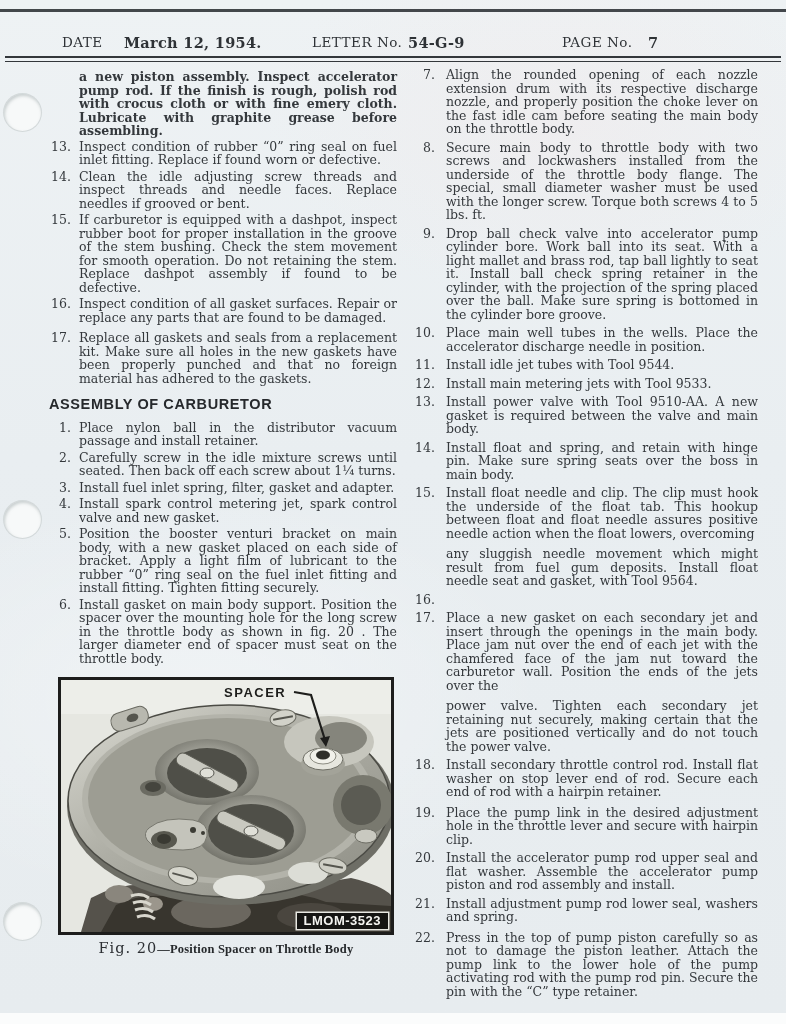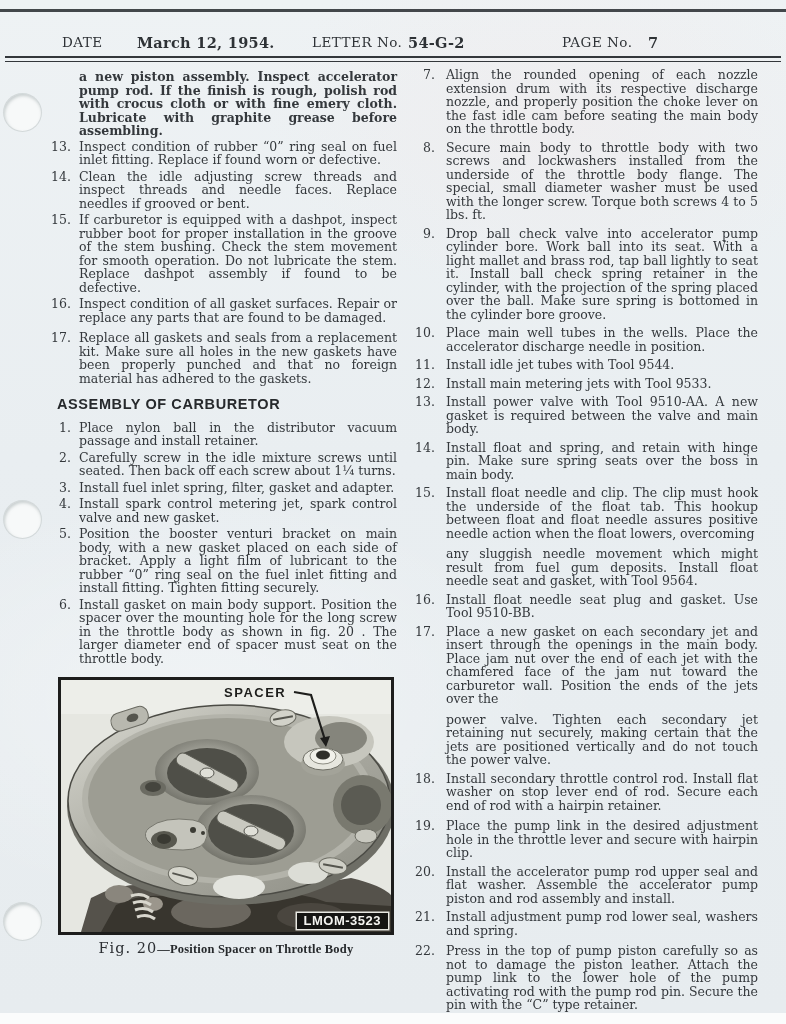--- a/index.html
+++ b/index.html
@@ -18,21 +18,21 @@
   }
   .top-line{position:absolute;top:9px;left:0;width:786px;height:3px;background:#43474b;}
   
   .header{
     position:absolute;top:34px;left:0;width:786px;height:22px;
     font-size:13.5px;letter-spacing:0.5px;color:#2e3236;white-space:nowrap;
   }
   .header .hlabel{font-weight:normal;}
   .header .hvalue{font-weight:bold;font-size:14.5px;letter-spacing:0.3px;}
   .h-date-label{position:absolute;left:62px;}
-  .h-date-value{position:absolute;left:137px;}
+  .h-date-value{position:absolute;left:124px;}
   .h-letter-label{position:absolute;left:312px;}
   .h-letter-value{position:absolute;left:408px;}
   .h-page-label{position:absolute;left:562px;}
   .h-page-value{position:absolute;left:648px;}
   .double-rule{
     position:absolute;top:56px;left:5px;width:776px;height:3px;
     border-top:2px solid #33373b;border-bottom:1.5px solid #33373b;
   }
   
   .hole{
@@ -53,21 +53,21 @@
   ol.list{list-style:none;margin:0;padding:0;}
   li.item{display:flex;margin:0 0 3px 0;}
   li.item.gap{margin-top:7px;}
   .col-left li.item .num{width:26px;text-align:right;flex:0 0 26px;margin-right:8px;}
   .col-right li.item .num{width:27px;text-align:right;flex:0 0 27px;margin-right:11px;}
   .txt{flex:1 1 auto;}
   .cont{display:block;margin-top:7px;}
   .section-heading{
     font-family:"Liberation Sans","DejaVu Sans",sans-serif;
     font-weight:bold;font-size:14.5px;letter-spacing:0.6px;color:#26292c;
-    margin:13px 0 9px 12px;text-align:left;
+    margin:13px 0 9px 4px;text-align:left;
   }
   .col-right li.item{margin-bottom:5px;}
   
   .figure{margin:12px 0 0 13px;width:336px;}
   .photo-frame{
     position:relative;width:330px;height:252px;border:3px solid #1d1d1c;
     background:#e5e6e1;
   }
   .photo-frame svg{display:block;}
   .photo-code{
@@ -87,21 +87,21 @@
 </head>
 <body>
 
 <div class="page">
   <div class="top-line"></div>
 
   <div class="header">
     <span class="hlabel h-date-label">DATE</span>
     <span class="hvalue h-date-value">March 12, 1954.</span>
     <span class="hlabel h-letter-label">LETTER No.</span>
-    <span class="hvalue h-letter-value">54-G-2</span>
+    <span class="hvalue h-letter-value">54-G-9</span>
     <span class="hlabel h-page-label">PAGE No.</span>
     <span class="hvalue h-page-value">7</span>
   </div>
   <div class="double-rule"></div>
 
   <div class="hole hole-1"></div>
   <div class="hole hole-2"></div>
   <div class="hole hole-3"></div>
 
   <div class="columns">
@@ -123,21 +123,21 @@
             <span class="num">14.</span>
             <span class="txt">
               <span>Clean the idle adjusting screw threads and inspect threads and needle faces. Replace needles if grooved or bent.</span>
               
             </span>
           </li>
 
           <li class="item">
             <span class="num">15.</span>
             <span class="txt">
-              <span>If carburetor is equipped with a dashpot, inspect rubber boot for proper installation in the groove of the stem bushing. Check the stem movement for smooth operation. Do not lubricate the stem. Replace dashpot assembly if found to be defective.</span>
+              <span>If carburetor is equipped with a dashpot, inspect rubber boot for proper installation in the groove of the stem bushing. Check the stem movement for smooth operation. Do not retaining the stem. Replace dashpot assembly if found to be defective.</span>
               
             </span>
           </li>
 
           <li class="item">
             <span class="num">16.</span>
             <span class="txt">
               <span>Inspect condition of all gasket surfaces. Repair or replace any parts that are found to be damaged.</span>
               
             </span>
@@ -382,24 +382,20 @@
           <li class="item">
             <span class="num">15.</span>
             <span class="txt">
               <span>Install float needle and clip. The clip must hook the underside of the float tab. This hookup between float and float needle assures positive needle action when the float lowers, overcoming</span>
               <span class="cont">any sluggish needle movement which might result from fuel gum deposits. Install float needle seat and gasket, with Tool 9564.</span>
             </span>
           </li>
 
           <li class="item">
             <span class="num">16.</span>
-            <span class="txt">
-              <span>Install float needle seat plug and gasket. Use Tool 9510-BB.</span>
-              
-            </span>
           </li>
 
           <li class="item">
             <span class="num">17.</span>
             <span class="txt">
               <span>Place a new gasket on each secondary jet and insert through the openings in the main body. Place jam nut over the end of each jet with the chamfered face of the jam nut toward the carburetor wall. Position the ends of the jets over the</span>
               <span class="cont">power valve. Tighten each secondary jet retaining nut securely, making certain that the jets are positioned vertically and do not touch the power valve.</span>
             </span>
           </li>
 

